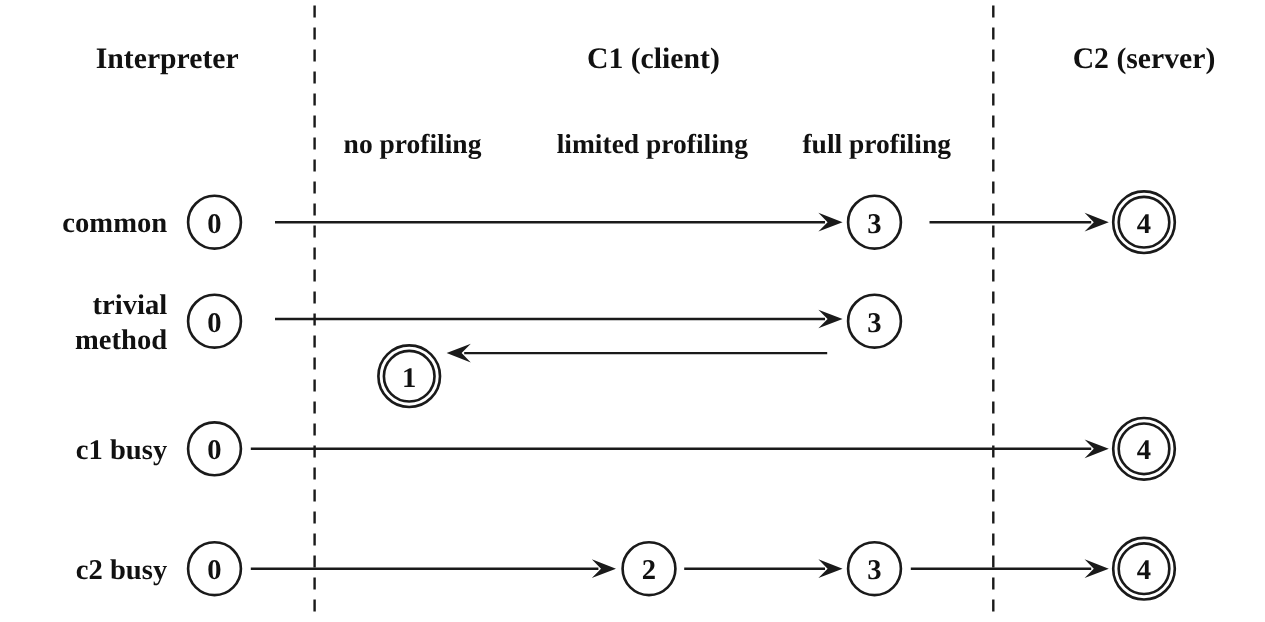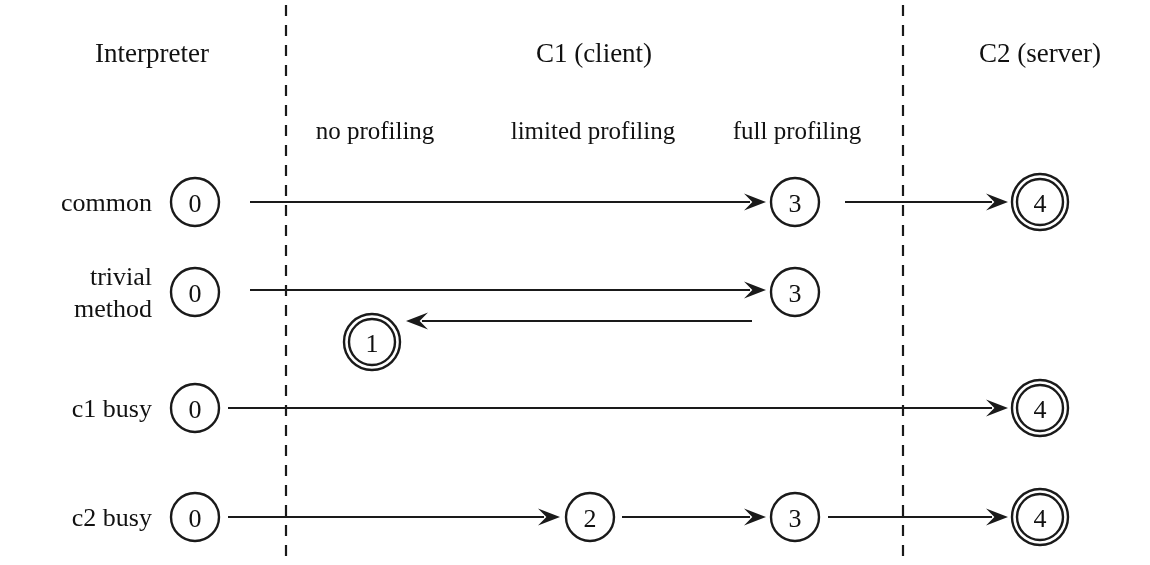--- a/index.html
+++ b/index.html
@@ -10,20 +10,21 @@
   body {
     font-family: "Liberation Serif", "DejaVu Serif", serif;
     color: #111111;
   }
   #diagram-root {
     position: relative;
     width: 1150px;
     height: 565px;
     background: #ffffff;
     overflow: hidden;
+    font-weight: bold;
   }
   #diagram-svg {
     position: absolute;
     left: 0;
     top: 0;
     width: 1150px;
     height: 565px;
   }
   .col-header {
     font-size: 27px;

